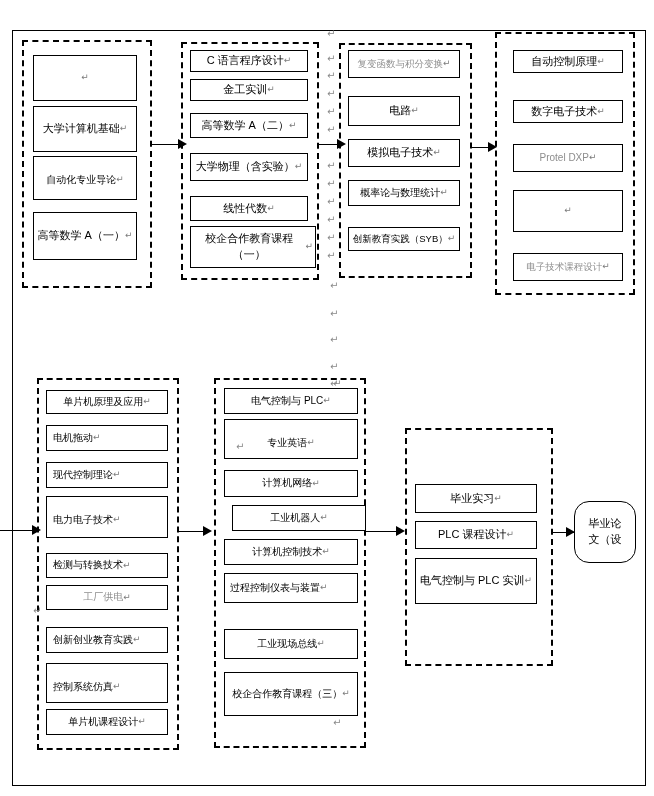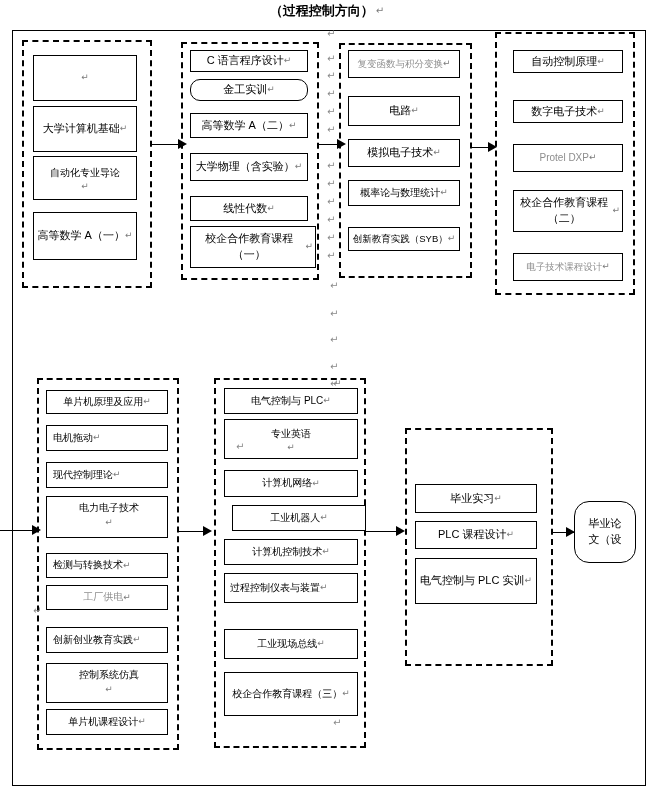--- a/index.html
+++ b/index.html
@@ -64,21 +64,21 @@
     background: #ffffff;
     font-size: 11px;
     color: #000;
     display: flex;
     align-items: center;
     justify-content: center;
     text-align: center;
     line-height: 1.45;
     padding: 1px 2px;
   }
-  .node.topalign { align-items: center; padding-top: 4px; flex-direction: column; }
+  .node.topalign { align-items: flex-start; padding-top: 16px; }
   .node .txt { display: block; }
   .node .pm {
     color: #7b7b7b;
     font-size: 9px;
     font-weight: normal;
   }
   .node.faint { color: #8d8d8d; }
   .node.small { font-size: 10px; }
   .node.tiny { font-size: 9.5px; }
 
@@ -99,23 +99,20 @@
     color: #8a8a8a;
     font-size: 10px;
     font-family: "DejaVu Sans", sans-serif;
   }
 </style>
 </head>
 <body>
 
 <div id="canvas">
 
-  <div class="abs title">
-    <span>（过程控制方向）</span><span class="pilcrow">↵</span>
-  </div>
 
   <div class="abs outer-frame"></div>
 
   <div class="abs group" style="left:22px; top:40px; width:130px; height:248px;"></div>
 
   <div class="abs node" style="left:33px; top:55px; width:104px; height:46px;">
       <span class="pm">↵</span>
   </div>
   <div class="abs node" style="left:33px; top:106px; width:104px; height:46px;">
     <span>大学计算机基础</span>
@@ -132,21 +129,21 @@
 
   <div class="abs arrow-h" style="left:152px; top:144px; width:28px;"></div>
   <div class="abs arrow-head-r" style="left:178px; top:139px;"></div>
 
   <div class="abs group" style="left:181px; top:42px; width:138px; height:238px;"></div>
 
   <div class="abs node" style="left:190px; top:50px; width:118px; height:22px;">
     <span>C 语言程序设计</span>
       <span class="pm">↵</span>
   </div>
-  <div class="abs node" style="left:190px; top:79px; width:118px; height:22px;border-radius:10px;">
+  <div class="abs node" style="left:190px; top:79px; width:118px; height:22px;">
     <span>金工实训</span>
       <span class="pm">↵</span>
   </div>
   <div class="abs node" style="left:190px; top:113px; width:118px; height:25px;">
     <span>高等数学 A（二）</span>
       <span class="pm">↵</span>
   </div>
   <div class="abs node" style="left:190px; top:153px; width:118px; height:28px;">
     <span>大学物理（含实验）</span>
       <span class="pm">↵</span>
@@ -197,21 +194,20 @@
   </div>
   <div class="abs node" style="left:513px; top:100px; width:110px; height:23px;">
     <span>数字电子技术</span>
       <span class="pm">↵</span>
   </div>
   <div class="abs node small faint" style="left:513px; top:144px; width:110px; height:28px;">
     <span>Protel DXP</span>
       <span class="pm">↵</span>
   </div>
   <div class="abs node" style="left:513px; top:190px; width:110px; height:42px;">
-    <span>校企合作教育课程（二）</span>
       <span class="pm">↵</span>
   </div>
   <div class="abs node tiny faint" style="left:513px; top:253px; width:110px; height:28px;">
     <span>电子技术课程设计</span>
       <span class="pm">↵</span>
   </div>
 
   <div class="abs fp" style="left:327px; top:28px;">↵</div>
   <div class="abs fp" style="left:327px; top:53px;">↵</div>
   <div class="abs fp" style="left:327px; top:70px;">↵</div>

